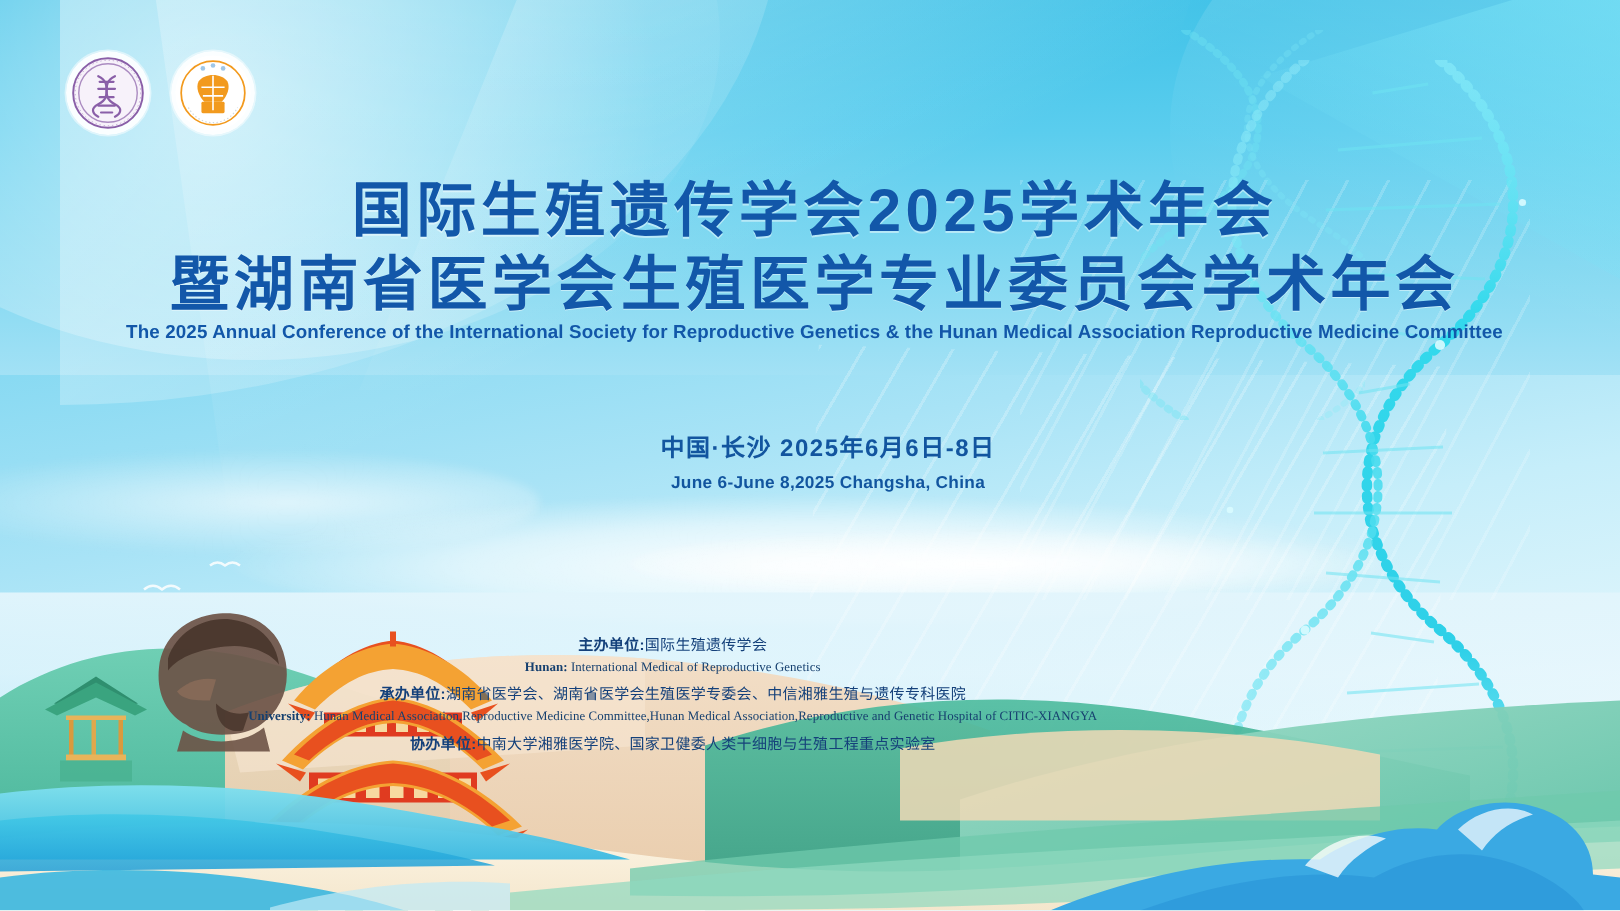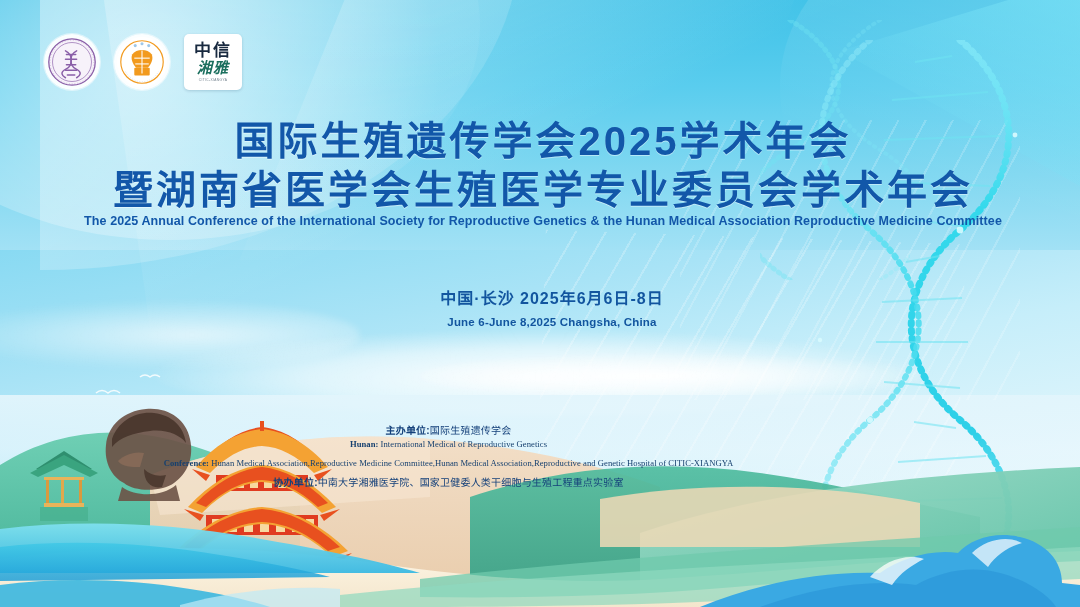--- a/index.html
+++ b/index.html
@@ -492,25 +492,20 @@
         </g>
         <g fill="#9fc7e8">
           <circle cx="21" cy="11" r="1.6"></circle>
           <circle cx="28" cy="9" r="1.6"></circle>
           <circle cx="35" cy="11" r="1.6"></circle>
         </g>
         <path d="M11 38 A 19 19 0 0 0 45 38" fill="none" stroke="#cfd8de" stroke-width="0.8" stroke-dasharray="1 1.6"></path>
       </svg>
     </div>
 
-    <div class="logo-citic">
-      <div class="citic-top">中信</div>
-      <div class="citic-mid">湘雅</div>
-      <div class="citic-bot">CITIC-XIANGYA</div>
-    </div>
 
   </div>
 
   <div class="title-block">
     <div class="title-cn-1">国际生殖遗传学会2025学术年会</div>
     <div class="title-cn-2">暨湖南省医学会生殖医学专业委员会学术年会</div>
     <div class="title-en">The 2025 Annual Conference of the International Society for Reproductive Genetics &amp; the Hunan Medical Association Reproductive Medicine Committee</div>
   </div>
 
   <div class="date-block">
@@ -523,22 +518,25 @@
     <div class="org-row">
       <div class="org-cn">
         <b>主办单位:</b><span>国际生殖遗传学会</span>
       </div>
       <div class="org-en">
         <b>Hunan:</b> <span>International Medical of Reproductive Genetics</span>
       </div>
     </div>
 
     <div class="org-row">
+      <div class="org-cn">
+        <b>承办单位:</b><span>湖南省医学会、湖南省医学会生殖医学专委会、中信湘雅生殖与遗传专科医院</span>
+      </div>
       <div class="org-en">
-        <b>Conference:</b> <span>Hunan Medical Association,Reproductive Medicine Committee,Hunan Medical Association,Reproductive and Genetic Hospital of CITIC-XIANGYA</span>
+        <b>University:</b> <span>Hunan Medical Association,Reproductive Medicine Committee,Hunan Medical Association,Reproductive and Genetic Hospital of CITIC-XIANGYA</span>
       </div>
     </div>
 
     <div class="org-row">
       <div class="org-cn">
         <b>协办单位:</b><span>中南大学湘雅医学院、国家卫健委人类干细胞与生殖工程重点实验室</span>
       </div>
     </div>
 
   </div>

